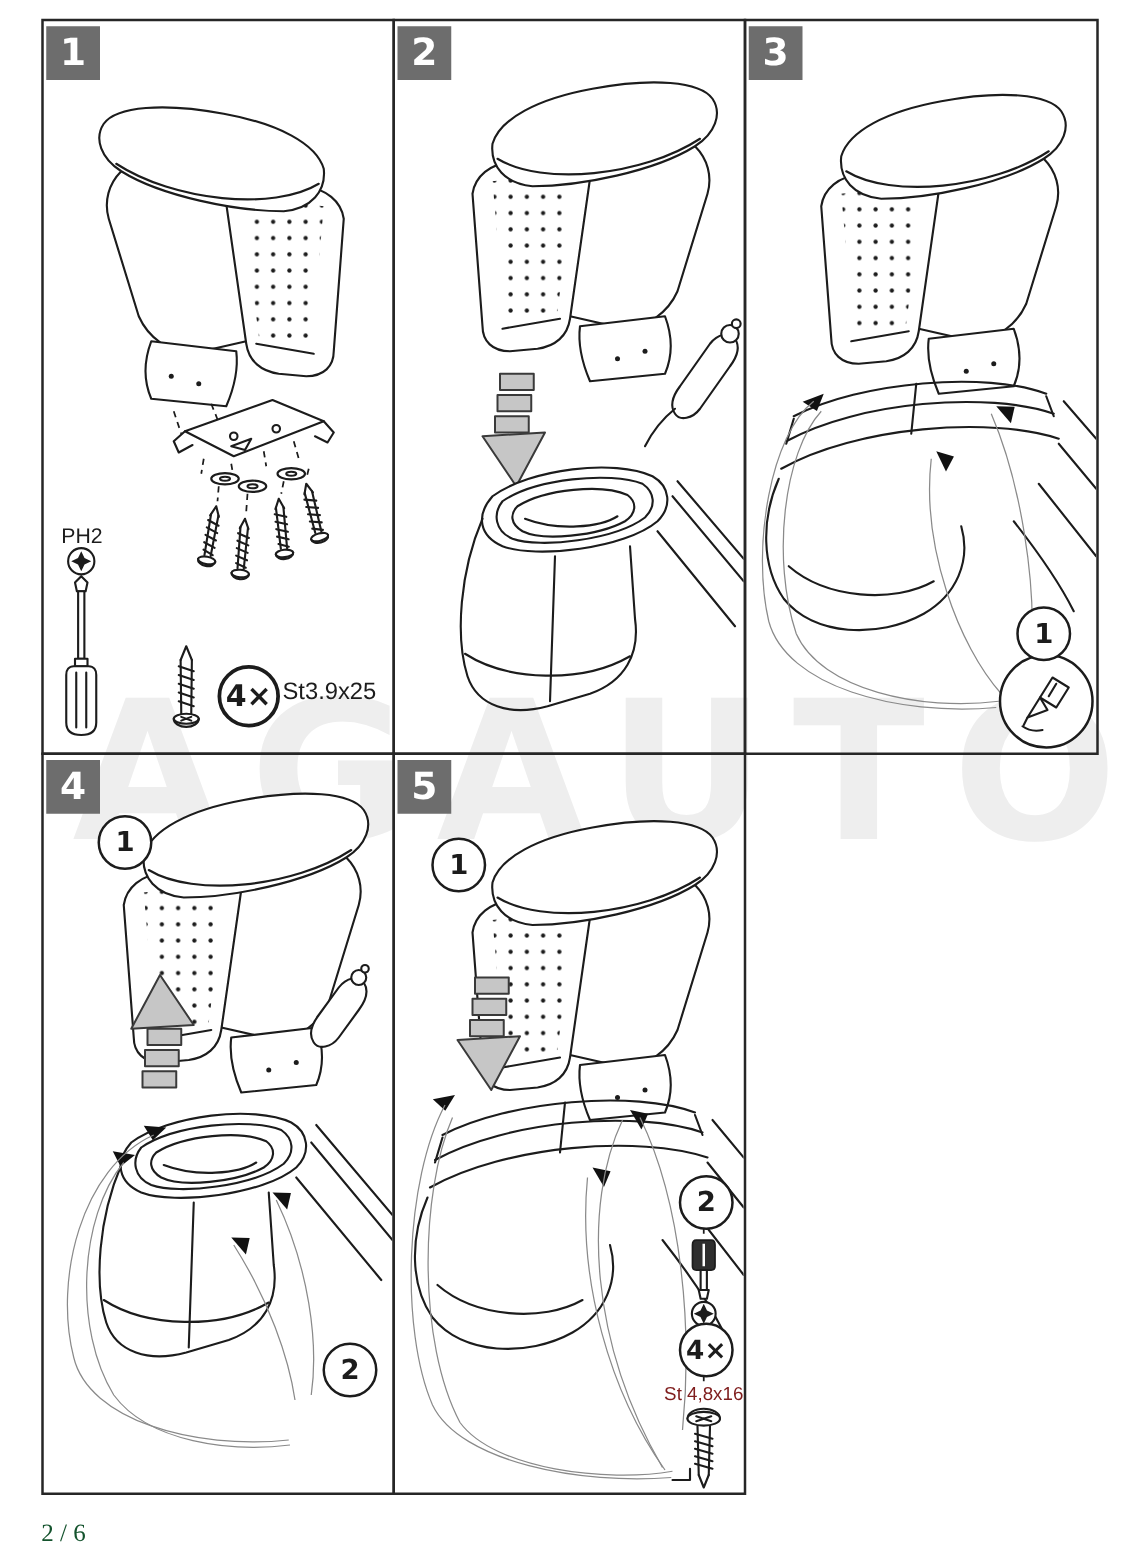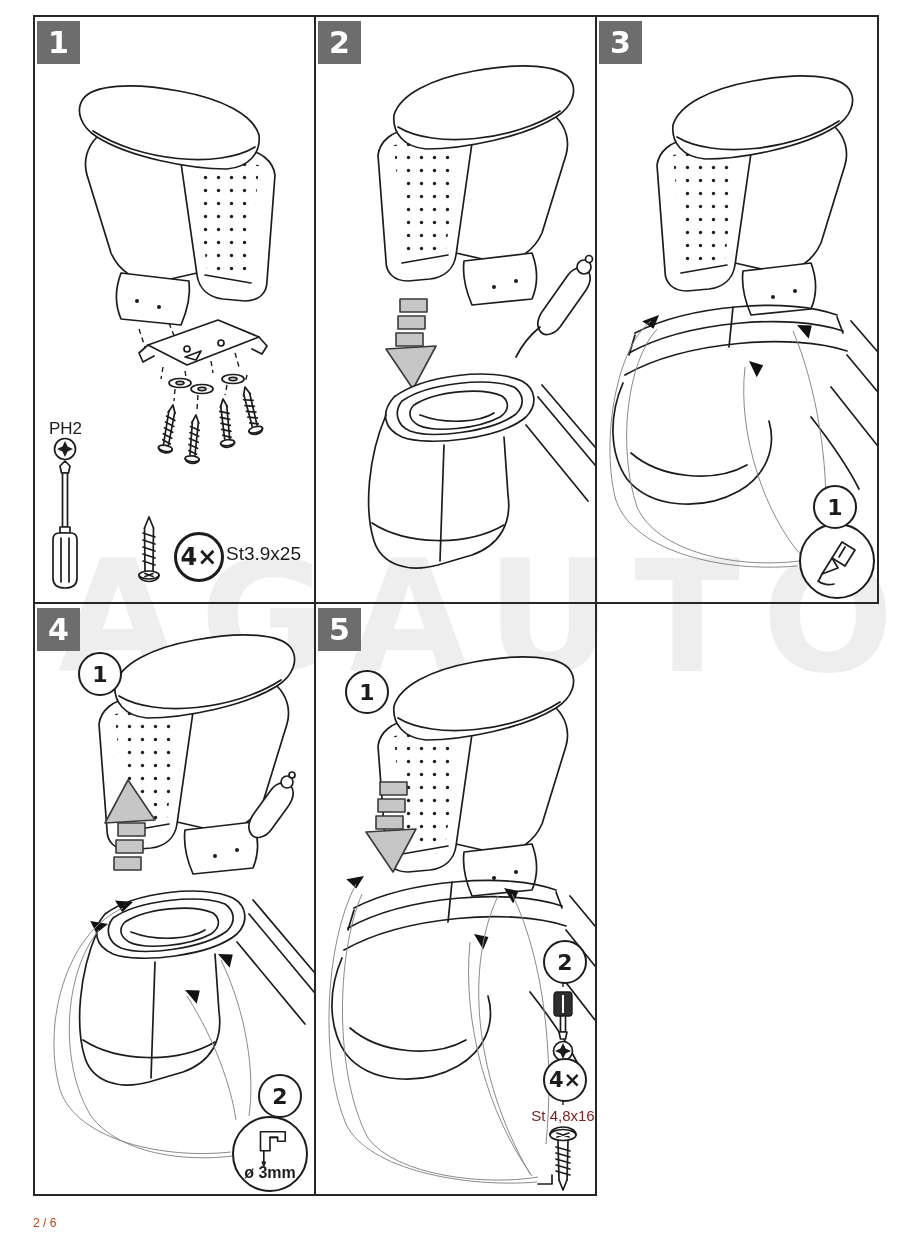--- a/index.html
+++ b/index.html
@@ -40,21 +40,21 @@
   .c40{width:40px;height:40px;font-size:22px;}
   .c44{width:44px;height:44px;border-width:3px;font-size:24px;}
   .icon-circle{
     position:absolute;z-index:2;background:#fff;border:2.5px solid #1c1c1c;border-radius:50%;
     display:flex;flex-direction:column;align-items:center;justify-content:center;
   }
   .small-label{position:absolute;z-index:3;font-size:17px;color:#1c1c1c;text-align:center;}
   .size-label{position:absolute;z-index:3;font-size:19px;color:#1c1c1c;white-space:nowrap;}
   .size-label-sm{position:absolute;z-index:3;font-size:15px;color:#7f1d1d;text-align:center;white-space:nowrap;}
   .drill-label{font-size:16px;font-weight:bold;white-space:nowrap;margin-top:-2px;}
-  .footer{position:absolute;left:33px;top:1216px;font-size:12px;z-index:2;color:#c2410c;}
+  .footer{position:absolute;left:33px;top:1216px;font-size:20px;z-index:2;color:#14532d;font-family:Liberation Serif, serif;}
 </style>
 </head>
 <body>
 
 <svg width="0" height="0" style="position:absolute" aria-hidden="true">
   <defs>
     <pattern id="dotpat" width="13" height="13" patternUnits="userSpaceOnUse">
       <circle cx="3.5" cy="3.5" r="1.7" fill="#1c1c1c"></circle>
     </pattern>
     <g id="armrest">
@@ -250,28 +250,20 @@
     </g>
     <g>
       <path class="thin" d="M88,304 C30,330 8,420 24,482 C36,532 120,556 196,548"></path>
       <path class="thin" d="M64,326 C28,370 24,460 56,512 C84,550 150,558 197,552"></path>
       <path class="thin" d="M186,356 C212,410 220,470 214,512"></path>
       <path class="thin" d="M152,392 C180,436 196,482 201,516"></path>
     </g>
   </svg>
   <div class="step-circle c40" style="left:43px;top:48px;">1</div>
   <div class="step-circle c40" style="left:223px;top:470px;">2</div>
-  <div class="icon-circle" style="left:197px;top:512px;width:72px;height:72px;">
-    <svg width="44" height="40" viewBox="0 0 44 42">
-      <path class="lnw" d="M12,6 H38 V16 H30 V12 H22 V26 H12 Z"></path>
-      <path class="ln" d="M22,12 H30"></path>
-      <path class="ln" d="M15.5,26 V38 M14,38 L15.5,42 L17,38"></path>
-    </svg>
-    <div class="drill-label">ø 3mm</div>
-  </div>
 </div>
 
 <div id="p5" class="panel">
   <div class="badge">5</div>
   <svg class="art" width="279" height="590" viewBox="0 0 279 590">
     <g>
       <use href="#armrest" transform="translate(50,24)"></use>
     </g>
     <g>
       <use href="#grayarrow" transform="translate(50,178)"></use>

